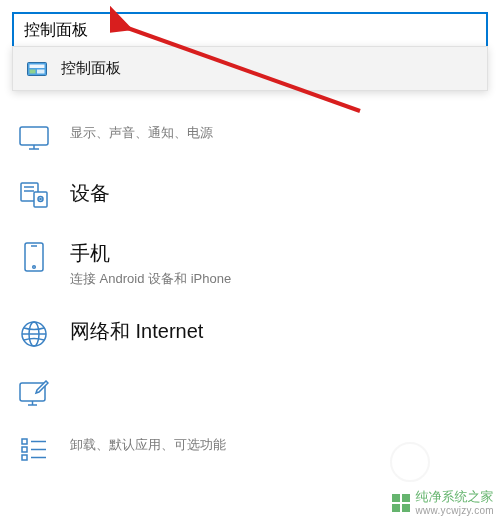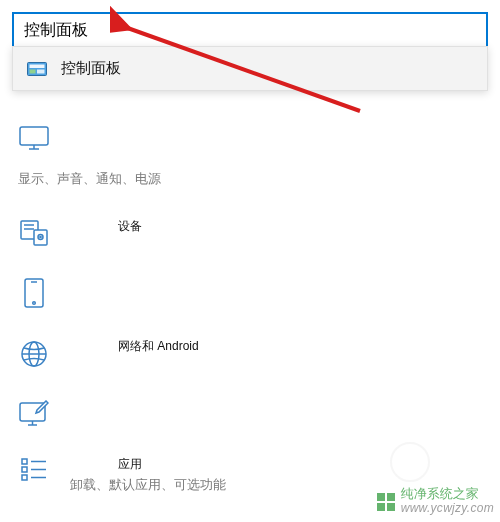--- a/index.html
+++ b/index.html
@@ -54,31 +54,30 @@
     }
     .setting-row {
       display: flex;
       align-items: flex-start;
       gap: 20px;
       padding: 14px 6px 16px 6px;
       cursor: pointer;
     }
     .setting-row.first {
       padding-top: 6px;
-      flex-direction: column;
     }
     .icon-col {
       width: 32px;
       display: flex;
       justify-content: center;
       padding-top: 2px;
     }
     .icon-col svg { stroke: #3b82c4; }
     .text-col { flex: 1; }
-    .title { font-size: 12px; color: #111; margin-bottom: 3px; margin-left: 48px; }
+    .title { font-size: 20px; color: #111; margin-bottom: 3px; }
     .subtitle { font-size: 13px; color: #7a7a7a; }
 
     .annotation-arrow {
       position: absolute;
       top: 6px;
       left: 110px;
       width: 260px;
       height: 120px;
       pointer-events: none;
       z-index: 20;
@@ -95,21 +94,21 @@
     }
     .wm-logo {
       width: 18px; height: 18px;
       display: grid;
       grid-template-columns: 1fr 1fr;
       grid-template-rows: 1fr 1fr;
       gap: 2px;
     }
     .wm-logo span { background: #3fa24a; }
     .wm-text { font-size: 13px; color: #3fa24a; font-weight: 500; }
-    .wm-url { font-size: 12px; color: #888; letter-spacing: 0.3px; font-style: italic; }
+    .wm-url { font-size: 10px; color: #888; letter-spacing: 0.3px; }
     .wm-right { display: flex; flex-direction: column; line-height: 1.15; }
     .ghost-circle {
       position: absolute;
       right: 70px;
       bottom: 40px;
       width: 40px; height: 40px;
       border: 2px solid #eee;
       border-radius: 50%;
       opacity: 0.5;
     }
@@ -176,34 +175,38 @@
   </div>
 
   <div class="setting-row">
     <div class="icon-col">
       <svg width="20" height="30" viewBox="0 0 20 30" fill="none" stroke-width="1.5">
         <rect x="1" y="1" width="18" height="28" rx="2"></rect>
         <circle cx="10" cy="25" r="1.3"></circle>
         <line x1="7" y1="4" x2="13" y2="4"></line>
       </svg>
     </div>
+    <div class="text-col">
+      <div class="title">手机</div>
+      <div class="subtitle">连接 Android 设备和 iPhone</div>
+    </div>
   </div>
 
   <div class="setting-row">
     <div class="icon-col">
       <svg width="28" height="28" viewBox="0 0 28 28" fill="none" stroke-width="1.5">
         <circle cx="14" cy="14" r="12"></circle>
         <ellipse cx="14" cy="14" rx="5" ry="12"></ellipse>
         <line x1="2" y1="14" x2="26" y2="14"></line>
         <path d="M4 8 Q14 11 24 8"></path>
         <path d="M4 20 Q14 17 24 20"></path>
       </svg>
     </div>
     <div class="text-col">
-      <div class="title">网络和 Android</div>
+      <div class="title">网络和 Internet</div>
     </div>
   </div>
 
   <div class="setting-row">
     <div class="icon-col">
       <svg width="30" height="26" viewBox="0 0 30 26" fill="none" stroke-width="1.5">
         <rect x="1" y="3" width="25" height="18" rx="2"></rect>
         <line x1="9" y1="25" x2="18" y2="25"></line>
         <line x1="13.5" y1="21" x2="13.5" y2="25"></line>
         <path d="M18 10 L27 1 L29 3 L20 12 L17 13 Z" fill="#fff"></path>
@@ -216,21 +219,20 @@
       <svg width="26" height="24" viewBox="0 0 26 24" fill="none" stroke-width="1.5">
         <rect x="1" y="1" width="5" height="5"></rect>
         <rect x="1" y="9" width="5" height="5"></rect>
         <rect x="1" y="17" width="5" height="5"></rect>
         <line x1="10" y1="3.5" x2="25" y2="3.5"></line>
         <line x1="10" y1="11.5" x2="25" y2="11.5"></line>
         <line x1="10" y1="19.5" x2="25" y2="19.5"></line>
       </svg>
     </div>
     <div class="text-col">
-      <div class="title">应用</div>
       <div class="subtitle">卸载、默认应用、可选功能</div>
     </div>
   </div>
 
 </div>
 
 <div class="ghost-circle"></div>
 
 <div class="watermark">
   <div class="wm-logo">

